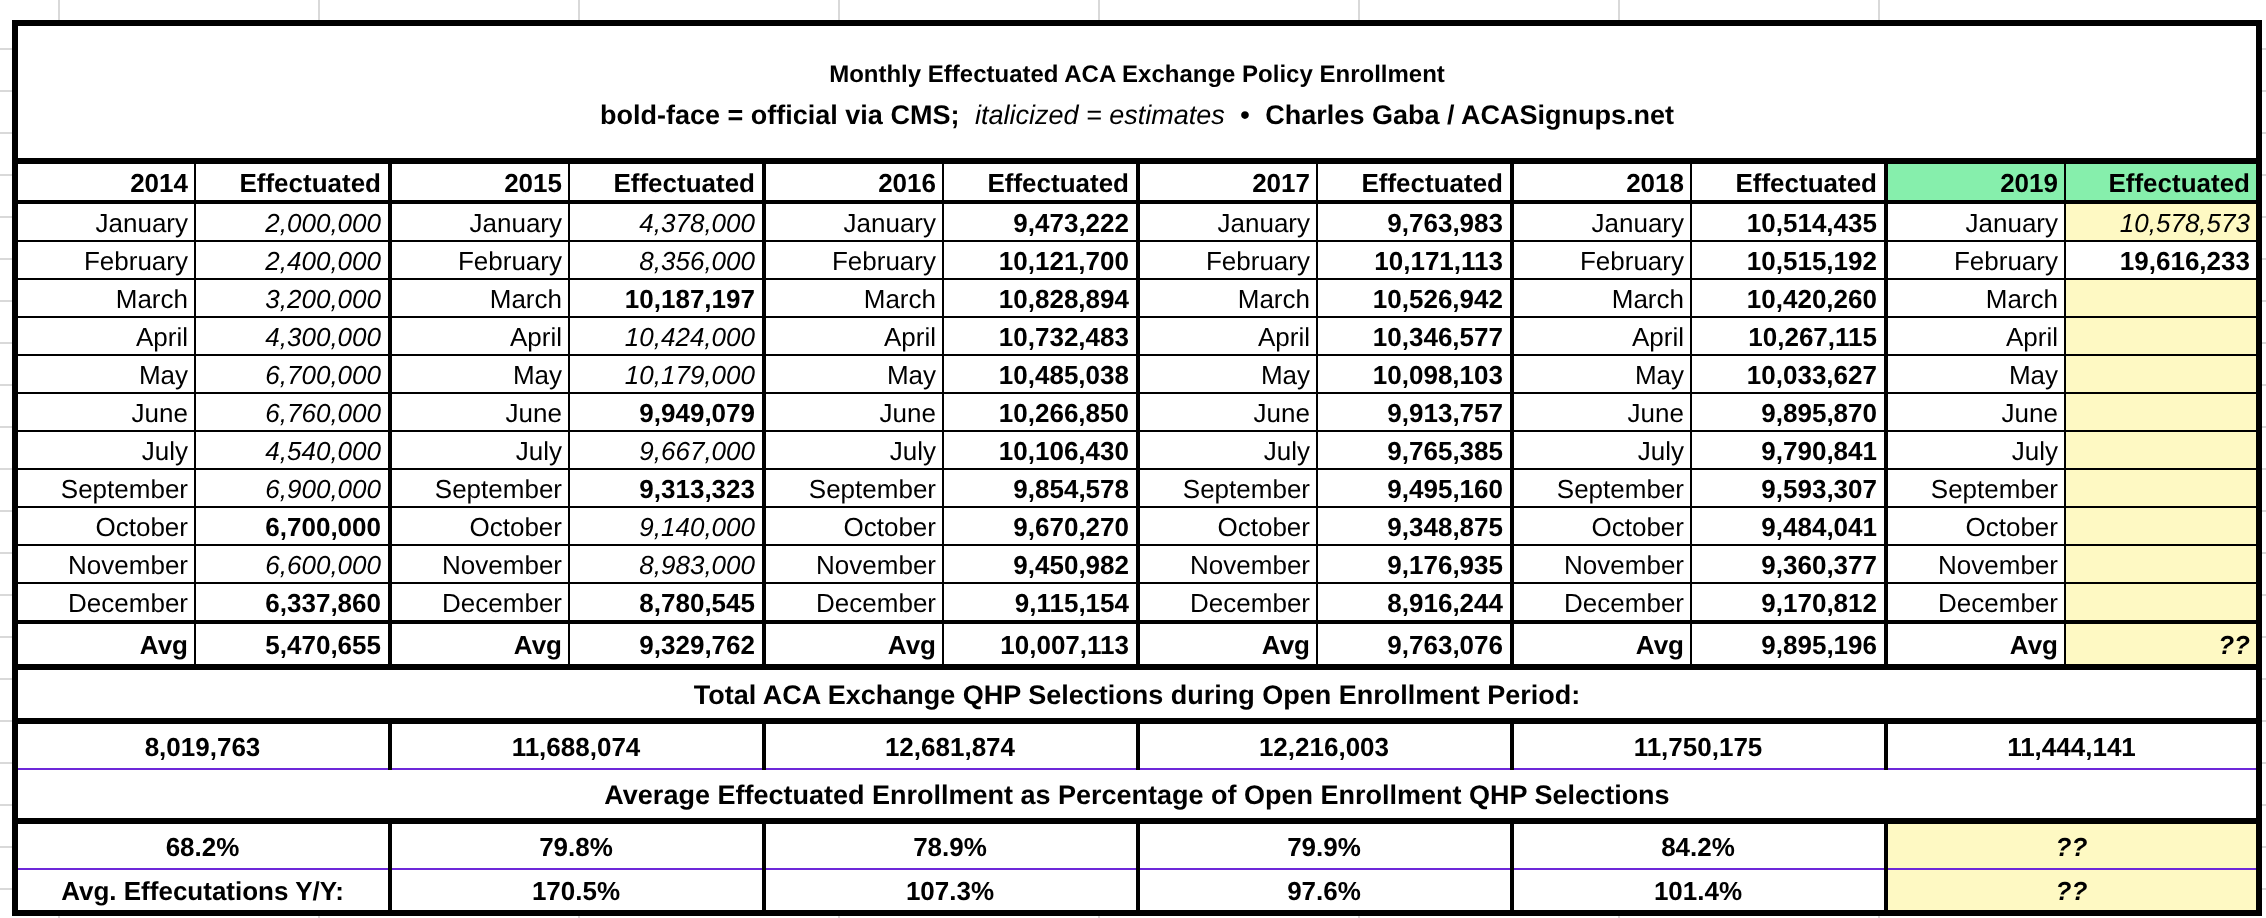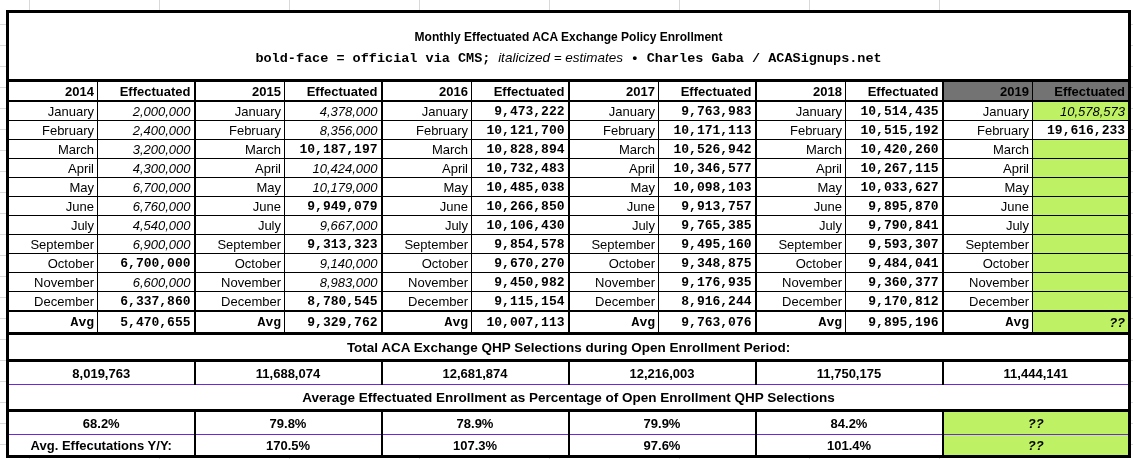--- a/index.html
+++ b/index.html
@@ -27,25 +27,25 @@
     overflow:hidden;white-space:nowrap;
     font-weight:normal;vertical-align:middle;
   }
   .titlecell{height:66px;border-bottom:3px solid #000;text-align:center;vertical-align:middle;background:#fff;}
   .title{font-weight:bold;font-size:12px;line-height:20px;}
   .subtitle{font-size:13.5px;margin-top:3px;}
   .yearhead{font-weight:bold;text-align:right;border-bottom:2px solid #000;}
   .gsep{border-left:2px solid #000;}
   .mlabel{text-align:right;}
   .vcell{text-align:right;}
-  .b{font-weight:bold;font-family:Liberation Mono, monospace;}
+  .b{font-weight:bold;}
   .i{font-style:italic;}
   .bi{font-weight:bold;font-style:italic;}
-  .pale{background:#bef264;font-style:italic;}
-  .yellow{background:#737373;margin-top:28px;}
+  .pale{background:#fef9c3;font-style:italic;}
+  .yellow{background:#86efac;margin-top:28px;}
   .avgrow td{border-top:2px solid #000;border-bottom:3px solid #000;font-weight:bold;height:20px;}
   .bandlabel{text-align:center;font-weight:bold;font-size:13.5px;height:24px;border-bottom:3px solid #000;}
   .bandval{text-align:center;font-weight:bold;height:22px;border-bottom:1px solid #6d28d9;}
   .yyrow td{border-bottom:none;height:20px;}
   .subtitle span{margin:0 2px;}
 </style>
 </head>
 <body>
 
 <div class="gridbg"></div>

